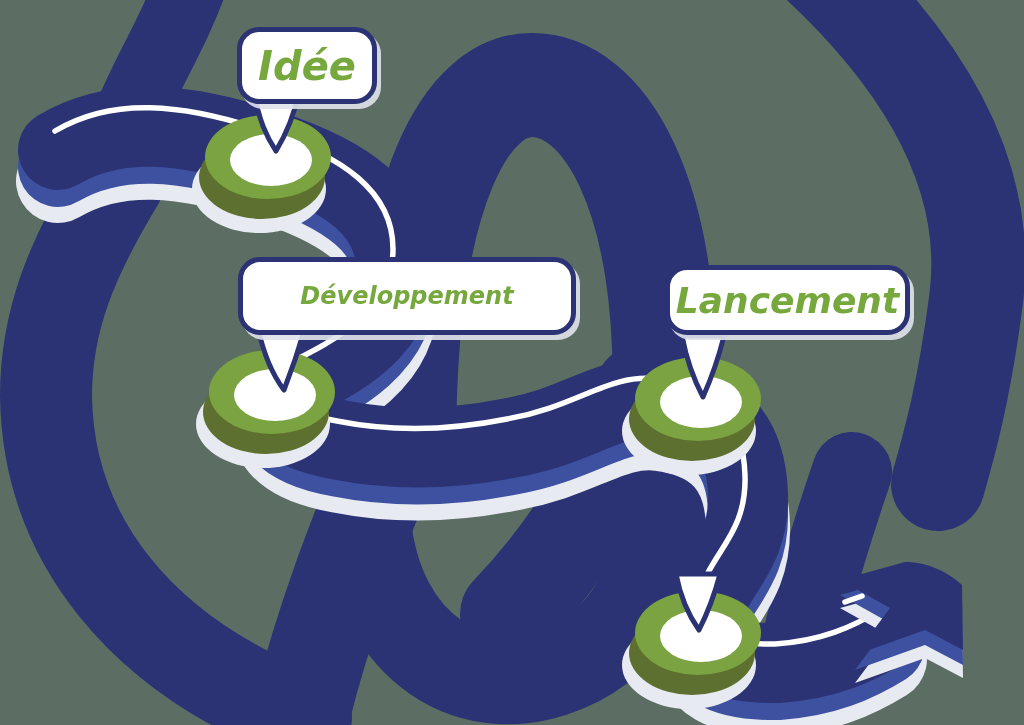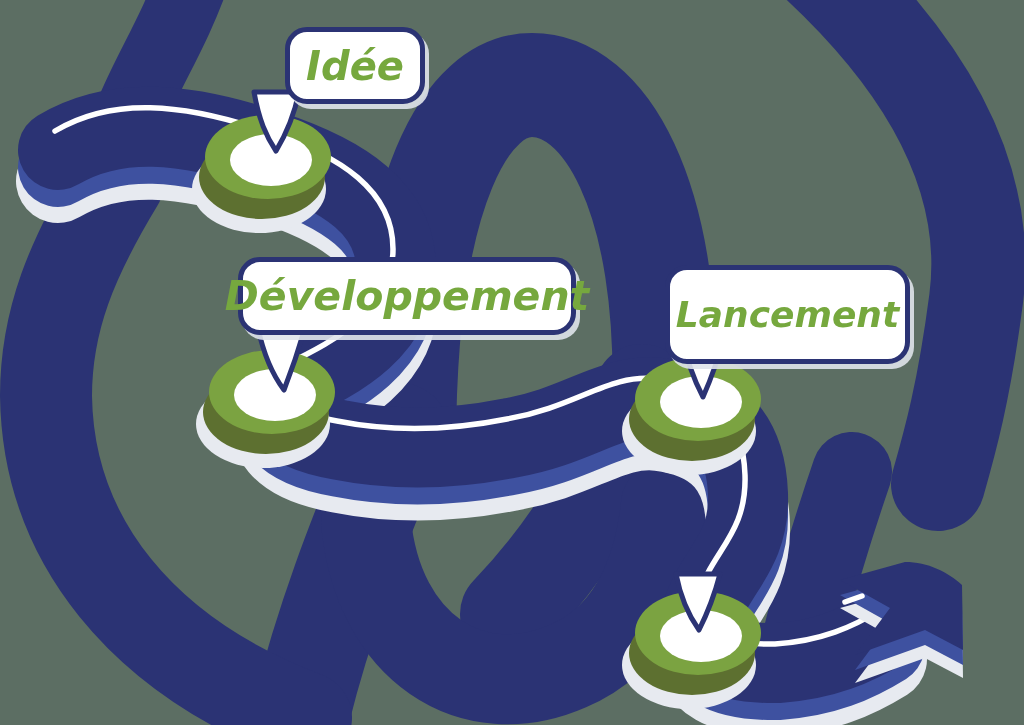--- a/index.html
+++ b/index.html
@@ -31,23 +31,23 @@
     background:#ffffff;
     border:5px solid var(--navy);
     border-radius:22px;
     box-sizing:border-box;
     display:flex;align-items:center;justify-content:center;
     font-weight:bold;font-style:italic;
     color:var(--label_green);
     box-shadow:4px 5px 0 rgba(223,227,234,.9);
     white-space:nowrap;
   }
-  .bubble-idee{left:237px;top:27px;width:140px;height:77px;font-size:40px;margin-left:48px;}
-  .bubble-developpement{left:238px;top:257px;width:338px;height:78px;font-size:41px;}
-  .bubble-lancement{left:665px;top:265px;width:245px;height:99px;font-size:36px;}
+  .bubble-idee{left:237px;top:27px;width:140px;height:77px;font-size:40px;}
+  .bubble-developpement{left:238px;top:257px;width:338px;height:78px;font-size:24px;}
+  .bubble-lancement{left:665px;top:265px;width:245px;height:70px;font-size:36px;}
   .bubble-scaleup{left:662px;top:505px;width:223px;height:77px;font-size:37px;}
 </style>
 </head>
 <body>
 
 <div id="stage" style="--background: #5c6e63; --navy: #2b3374; --blue: #3e51a0; --light: #e7eaf0; --green_top: #7ba341; --olive: #5d7030; --label_green: #76a83e;">
 
   <svg id="scene" width="1024" height="725" viewBox="0 0 1024 725">
 
     <g>

